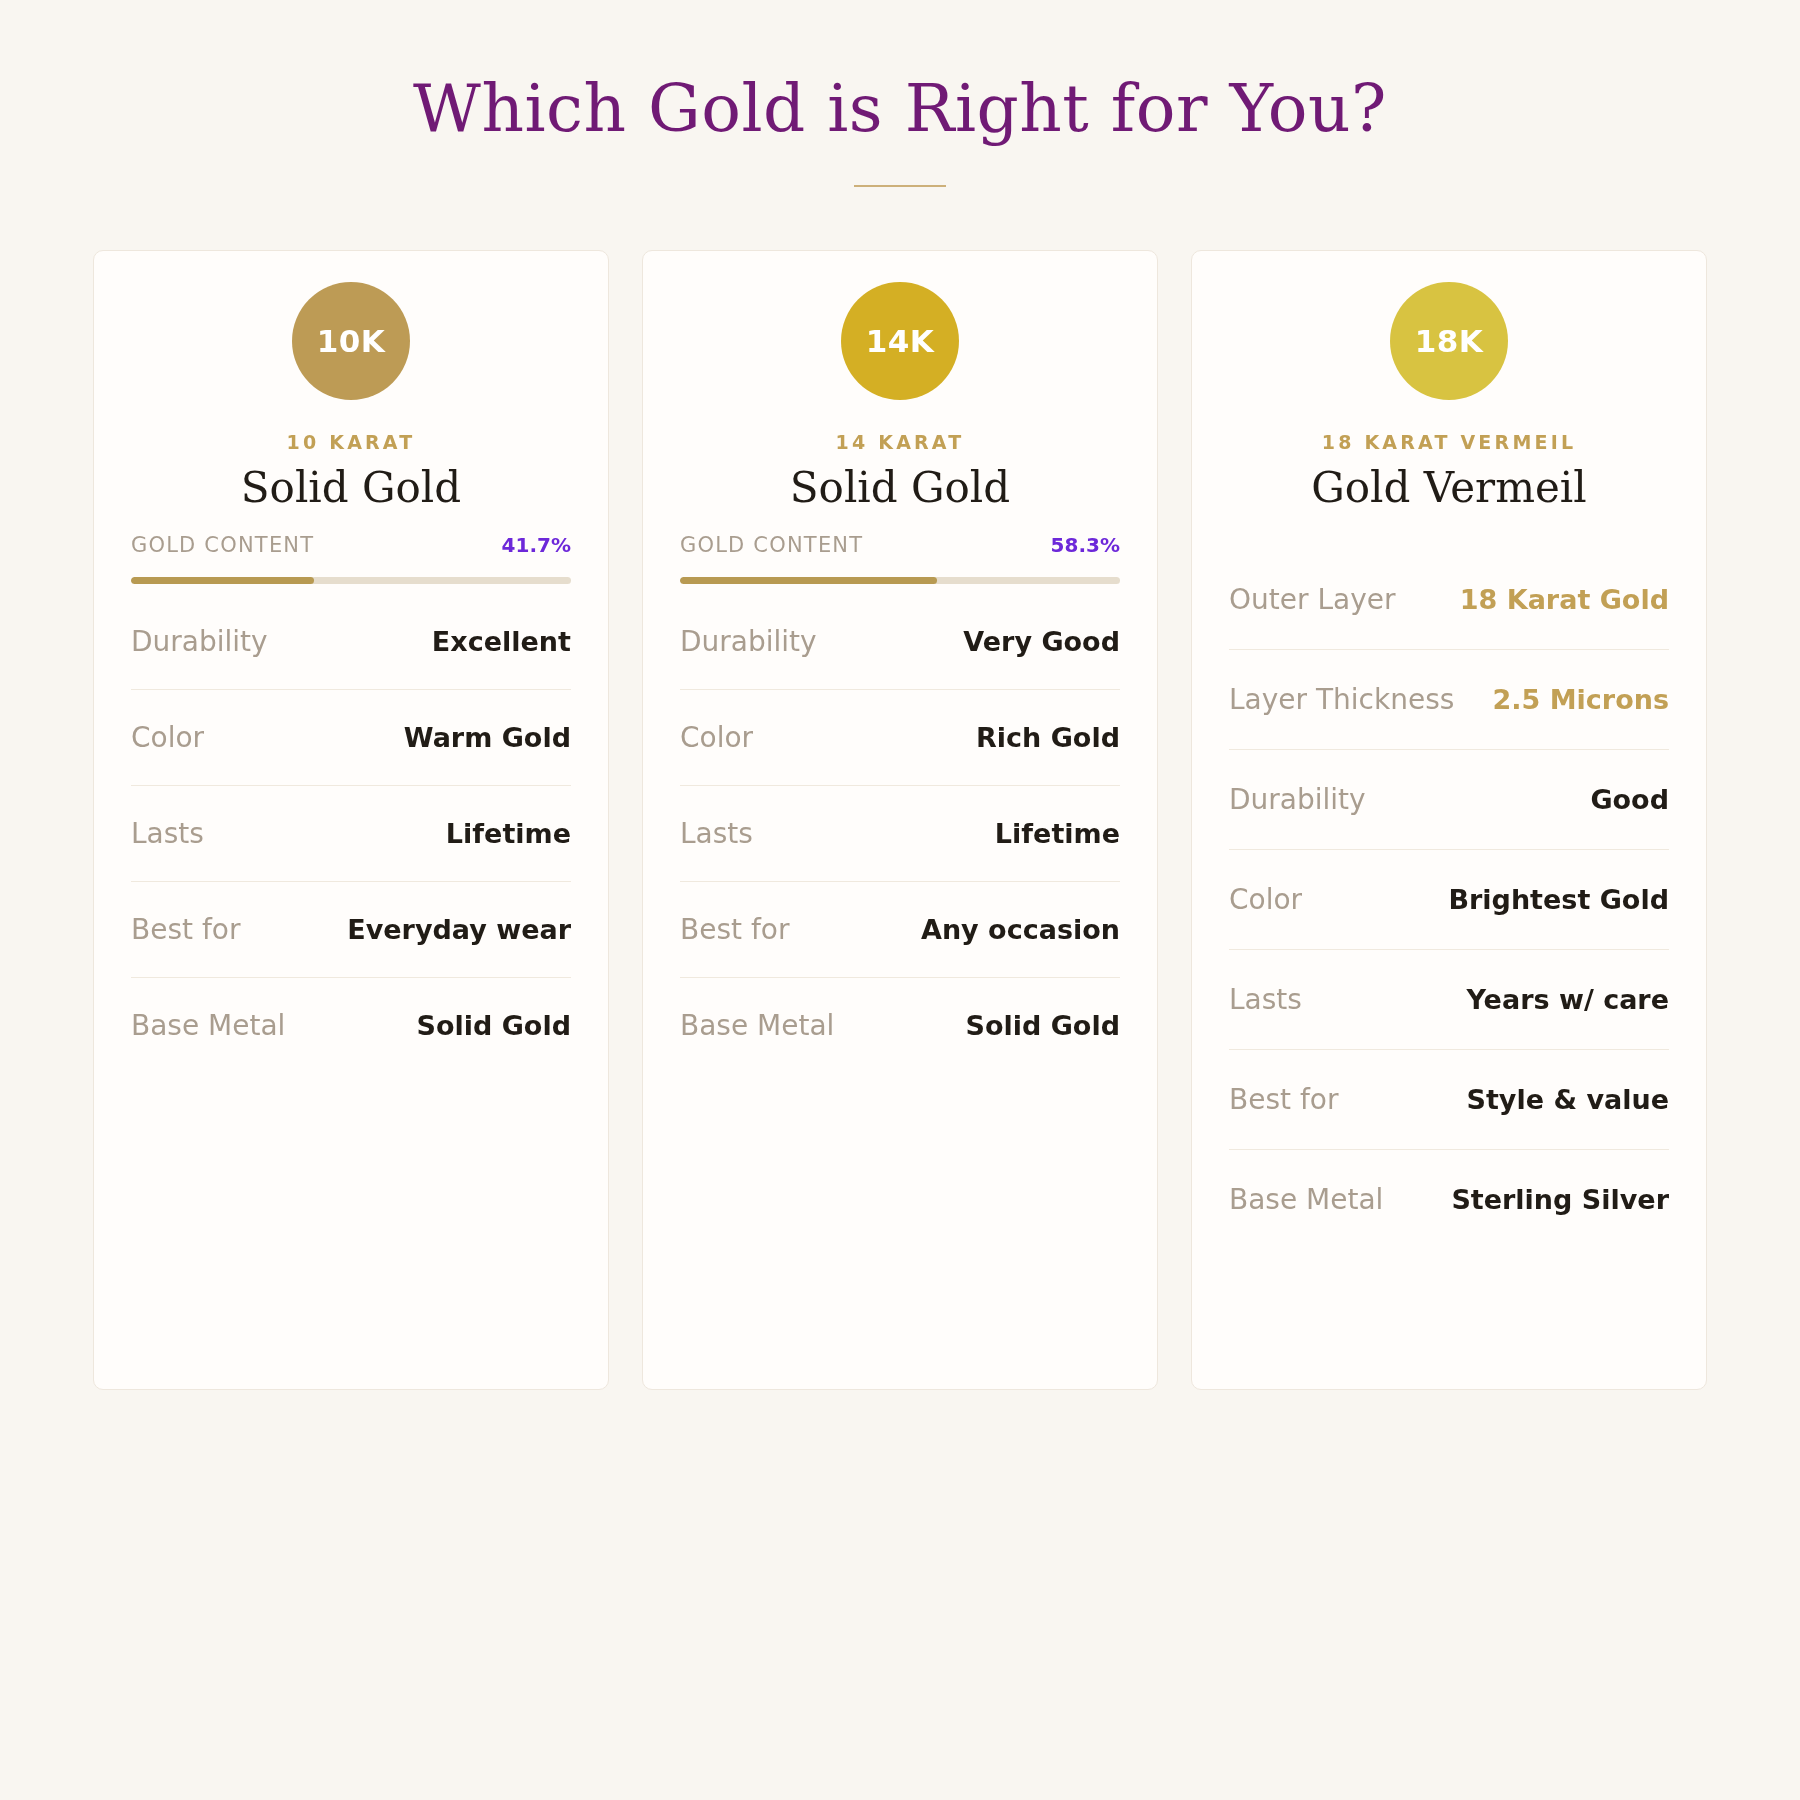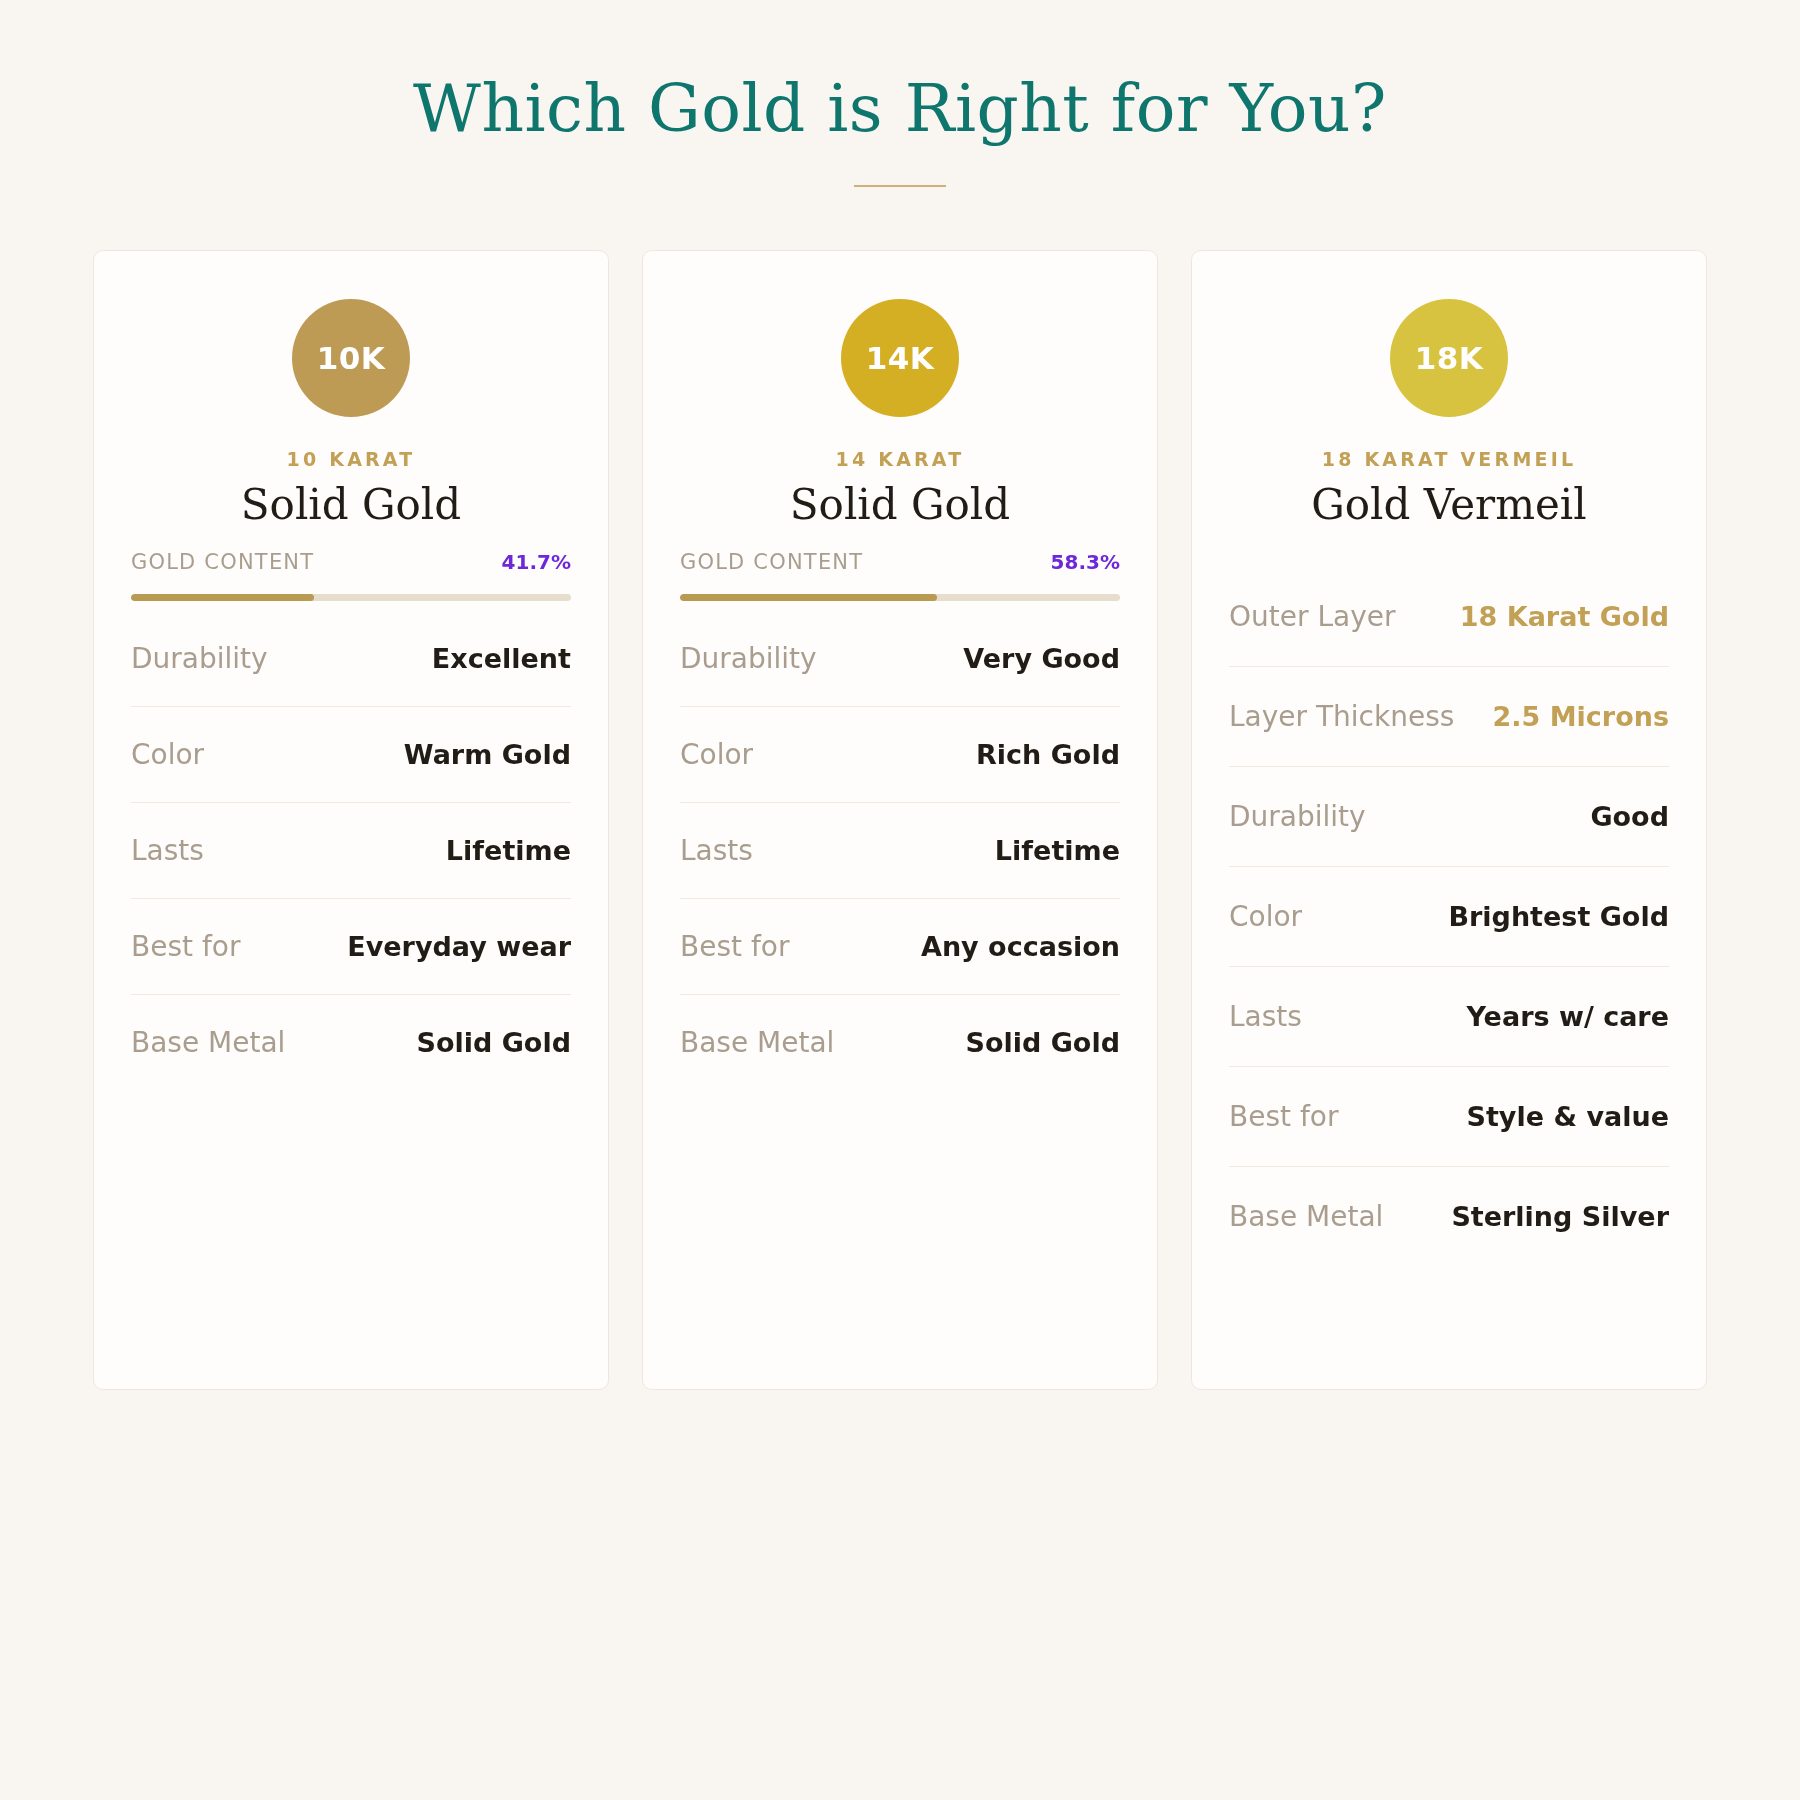--- a/index.html
+++ b/index.html
@@ -21,21 +21,21 @@
     position: relative;
   }
   .header {
     text-align: center;
     padding-top: 70px;
   }
   .header h1 {
     font-family: "DejaVu Serif", serif;
     font-size: 66px;
     font-weight: 400;
-    color: #0f766e;
+    color: #701a75;
     margin: 0;
     letter-spacing: 0.5px;
   }
   .header-rule {
     width: 92px;
     height: 2px;
     background: #cdb07a;
     margin: 38px auto 0 auto;
   }
   .header .subtitle {
@@ -49,21 +49,21 @@
     justify-content: center;
     gap: 33px;
     margin-top: 63px;
   }
   .card {
     width: 516px;
     background: #fffdfb;
     border: 1px solid #eee7dd;
     border-radius: 10px;
     box-sizing: border-box;
-    padding: 48px 37px 40px 37px;
+    padding: 31px 37px 40px 37px;
     min-height: 1140px;
   }
   .badge {
     width: 118px;
     height: 118px;
     border-radius: 50%;
     margin: 0 auto;
     display: flex;
     align-items: center;
     justify-content: center;

